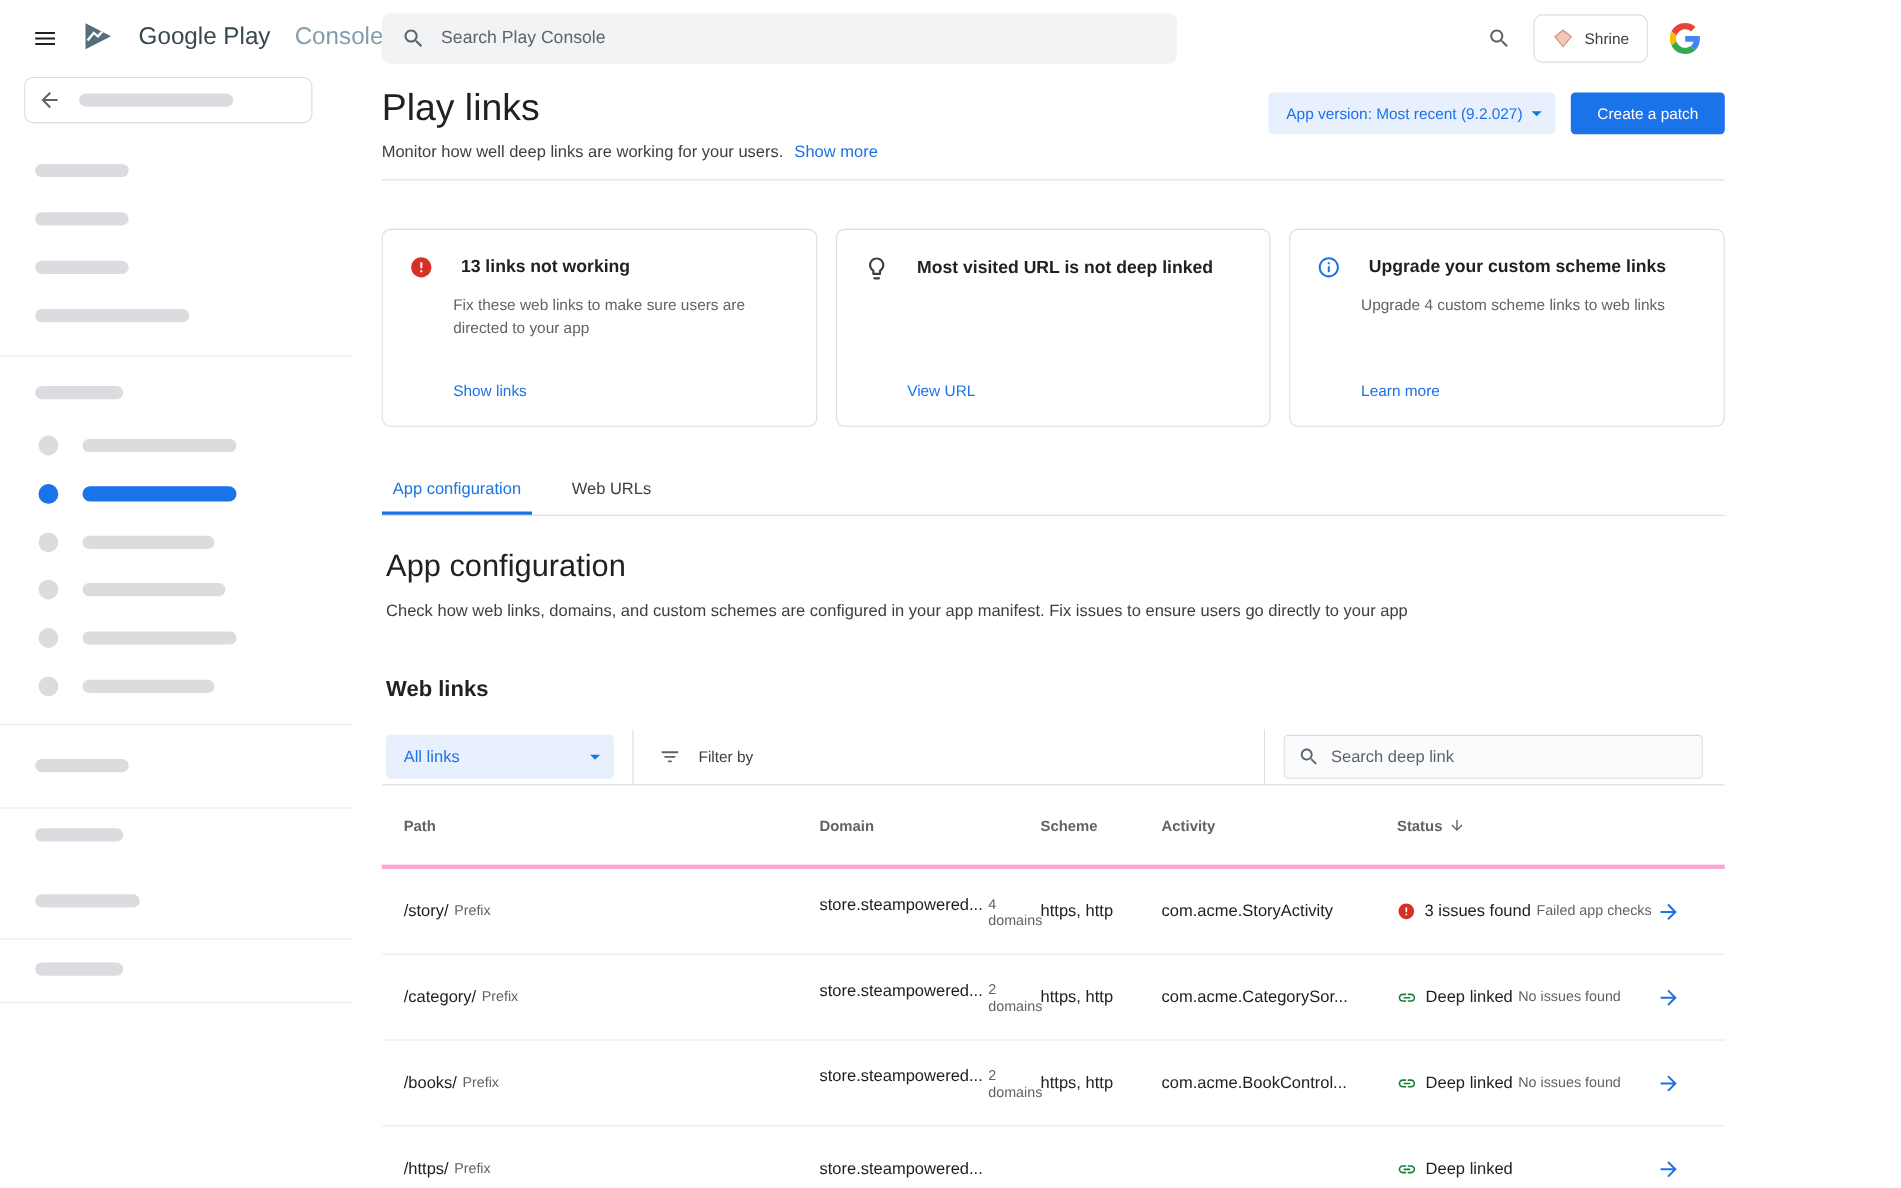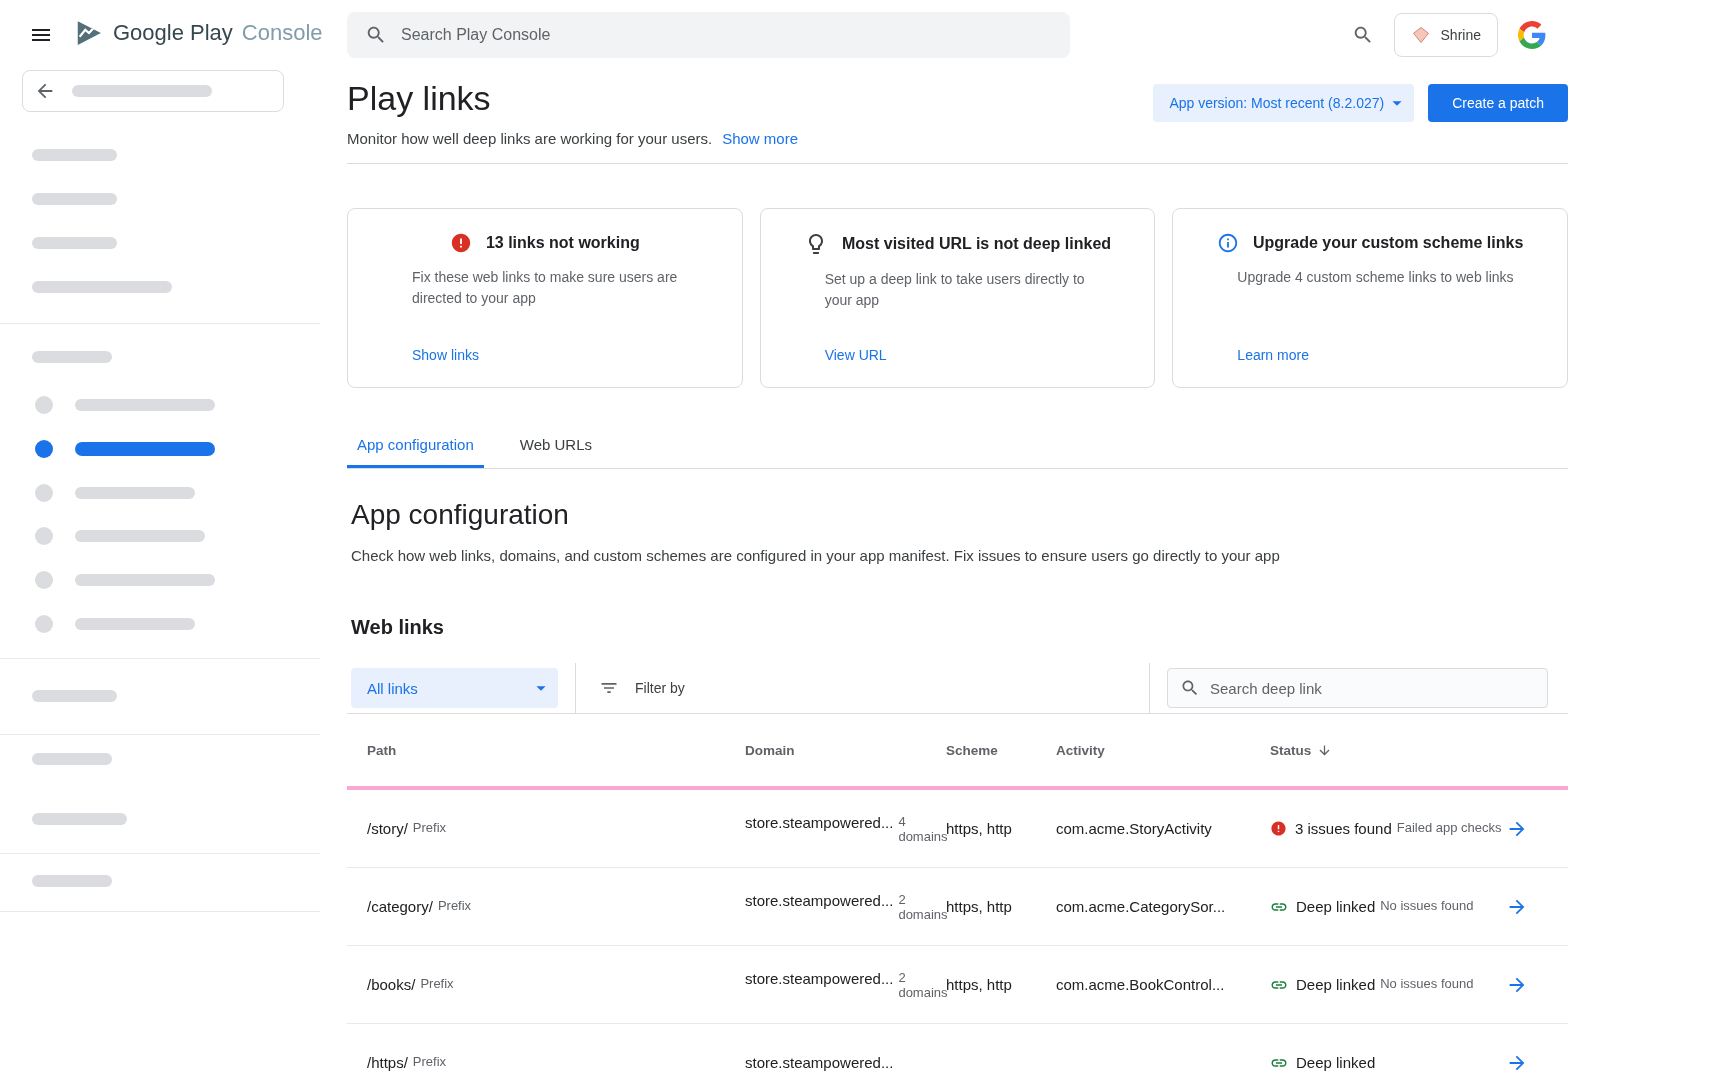--- a/index.html
+++ b/index.html
@@ -6,21 +6,21 @@
   html,body { width:1728px; height:1080px; overflow:hidden; background:#fff;
     font-family:"Liberation Sans", sans-serif; color:#202124; }
   .app { position:relative; width:1728px; height:1080px; }
   button { font-family:inherit; background:none; border:none; cursor:pointer; }
   input { font-family:inherit; }
 
   
   .topbar { position:absolute; top:0; left:0; right:0; height:70px; background:#fff; z-index:5; }
   .icon-btn { display:flex; align-items:center; justify-content:center; }
   .hamburger { position:absolute; left:28px; top:22px; width:26px; height:26px; }
-  .logo { position:absolute; left:74px; top:18px; display:flex; align-items:center; gap:9px; cursor:pointer; }
+  .logo { position:absolute; left:74px; top:18px; display:flex; align-items:center; gap:22px; cursor:pointer; }
   .logo-main { font-size:22px; color:#37474f; }
   .logo-secondary { font-size:22px; color:#819cab; }
   .topbar-search { position:absolute; left:347px; top:12px; width:723px; height:46px;
     background:#f1f3f4; border-radius:8px; display:flex; align-items:center; gap:14px; padding:0 18px; }
   .topbar-search input { flex:1; border:none; outline:none; background:transparent; font-size:16px; color:#15803d; }
   .topbar-search input::placeholder { color:#5f6368; }
   .topbar-right { position:absolute; right:182px; top:0; height:70px; display:flex; align-items:center; gap:20px; }
   .account-chip { display:flex; align-items:center; gap:10px; height:44px; padding:0 16px;
     border:1px solid #dadce0; border-radius:8px; background:#fff; font-size:14px; color:#3c4043; cursor:pointer; }
 
@@ -46,21 +46,21 @@
   .header-actions { display:flex; align-items:center; gap:14px; margin-top:8px; }
   .version-chip { background:#e8f0fe; color:#1a73e8; font-weight:500; font-size:14px; height:38px;
     border-radius:4px; display:flex; align-items:center; padding:0 6px 0 16px; gap:2px; }
   .primary-btn { background:#1a73e8; color:#fff; font-size:14px; font-weight:500; height:38px;
     padding:0 24px; border-radius:4px; }
   .header-divider { margin-top:16px; height:1px; background:#dadce0; }
 
   
   .cards { display:flex; gap:17px; margin-top:44px; }
   .card { flex:1; border:1px solid #dadce0; border-radius:8px; padding:23px 24px; height:180px; position:relative; background:#fff; }
-  .card-head { display:flex; align-items:center; gap:14px;justify-content:center; }
+  .card-head { display:flex; align-items:center; gap:25px; }
   .card-title { font-size:16px; font-weight:700; color:#202124; }
   .card-body { margin:13px 0 0 40px; font-size:14px; line-height:21px; color:#5f6368; padding-right:28px; }
   .card-action { position:absolute; left:64px; bottom:24px; font-size:14px; }
 
   
   .tabs { display:flex; margin-top:48px; border-bottom:1px solid #dadce0; }
   .tab { padding:0 10px 15px 10px; margin-right:26px; font-size:15px; font-weight:500; color:#3c4043; cursor:pointer; }
   .tab.active { color:#1a73e8; box-shadow:inset 0 -3px 0 #1a73e8; }
 
   .section-title { margin-top:28px; padding-left:4px; font-size:28px; font-weight:500; line-height:36px; }
@@ -199,21 +199,21 @@
     <div class="page-header">
       <div>
         <h1 class="page-title">Play links</h1>
         <div class="subtitle-row">
           <span>Monitor how well deep links are working for your users.</span>
           <a class="link">Show more</a>
         </div>
       </div>
       <div class="header-actions">
         <button class="version-chip">
-          <span>App version: Most recent (8.2.027)</span>
+          <span>App version: Most recent (9.2.027)</span>
           <svg width="22" height="22" viewBox="0 0 24 24" fill="#1a73e8">
               <path d="M7 10l5 5 5-5z"></path>
             </svg>
         </button>
         <button class="primary-btn">Create a patch</button>
       </div>
     </div>
     <div class="header-divider"></div>
 
     <div class="cards">
@@ -227,21 +227,20 @@
         <div class="card-body">Fix these web links to make sure users are directed to your app</div>
         <a class="link card-action">Show links</a>
       </div>
       <div class="card">
         <div class="card-head">
           <svg width="24" height="24" viewBox="0 0 24 24" fill="#3c4043">
               <path d="M9 21c0 .55.45 1 1 1h4c.55 0 1-.45 1-1v-1H9v1zm3-19C8.14 2 5 5.14 5 9c0 2.38 1.19 4.47 3 5.74V17c0 .55.45 1 1 1h6c.55 0 1-.45 1-1v-2.26c1.81-1.27 3-3.36 3-5.74 0-3.86-3.14-7-7-7zm2.85 11.1l-.85.6V16h-4v-2.3l-.85-.6C7.8 12.16 7 10.63 7 9c0-2.76 2.24-5 5-5s5 2.24 5 5c0 1.63-.8 3.16-2.15 4.1z"></path>
             </svg>
           <span class="card-title">Most visited URL is not deep linked</span>
         </div>
-        <div class="card-body">Set up a deep link to take users directly to your app</div>
         <a class="link card-action">View URL</a>
       </div>
       <div class="card">
         <div class="card-head">
           <svg width="22" height="22" viewBox="0 0 24 24" fill="#1a73e8">
               <path d="M11 7h2v2h-2zm0 4h2v6h-2zm1-9C6.48 2 2 6.48 2 12s4.48 10 10 10 10-4.48 10-10S17.52 2 12 2zm0 18c-4.41 0-8-3.59-8-8s3.59-8 8-8 8 3.59 8 8-3.59 8-8 8z"></path>
             </svg>
           <span class="card-title">Upgrade your custom scheme links</span>
         </div>
         <div class="card-body">Upgrade 4 custom scheme links to web links</div>

